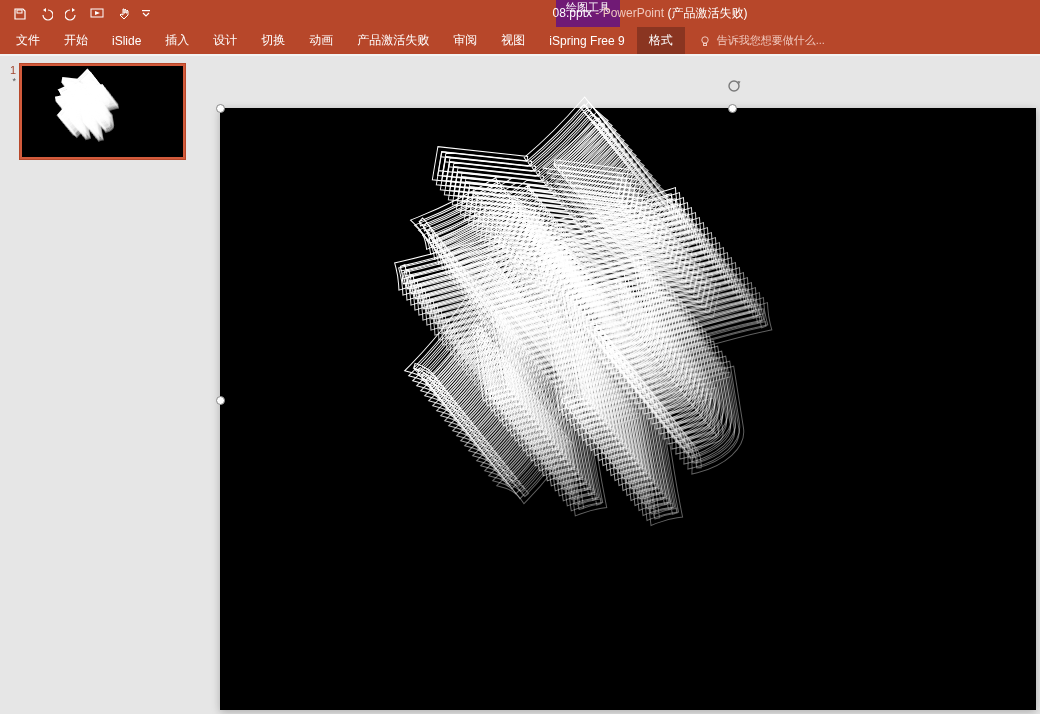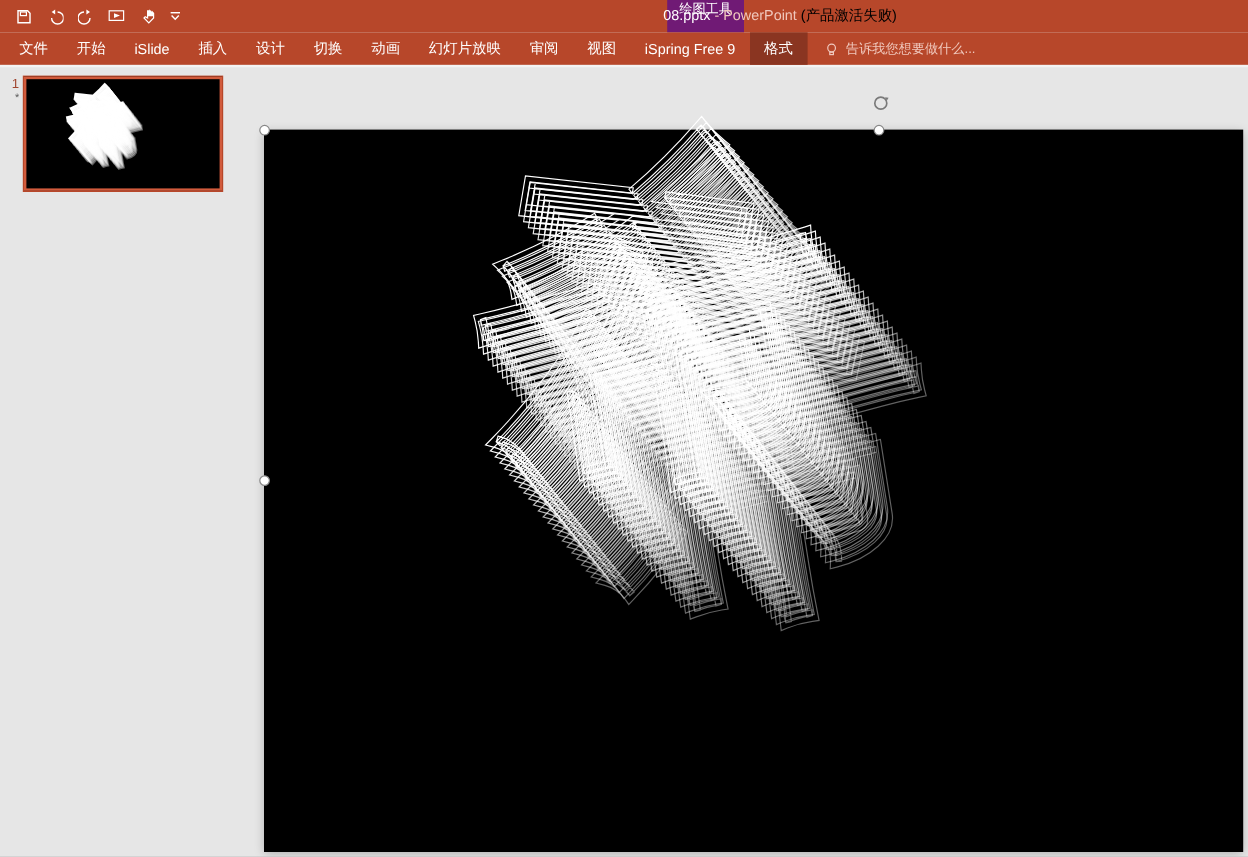--- a/index.html
+++ b/index.html
@@ -47,21 +47,21 @@
   }
   .title-center {
     position: absolute;
     left: 0; right: 0;
     text-align: center;
     pointer-events: none;
     font-size: 12px;
   }
   .title-center .fname { color: #fff; }
   .title-center .app { color: #f0c8bd; }
-  .title-center .status { color: #000000; }
+  .title-center .status { color: #ffffff; }
   .ribbon-tabs {
     height: 27px;
     background: #b7472a;
     display: flex;
     align-items: stretch;
     color: #fff;
     font-size: 12px;
     padding-left: 4px;
     position: relative;
   }
@@ -246,21 +246,21 @@
 </div>
 
 <div class="ribbon-tabs">
   <div class="tab">文件</div>
   <div class="tab">开始</div>
   <div class="tab">iSlide</div>
   <div class="tab">插入</div>
   <div class="tab">设计</div>
   <div class="tab">切换</div>
   <div class="tab">动画</div>
-  <div class="tab">幻灯片放映</div>
+  <div class="tab">产品激活失败</div>
   <div class="tab">审阅</div>
   <div class="tab">视图</div>
   <div class="tab">iSpring Free 9</div>
   <div class="tab active">格式</div>
   <div class="tellme">
     <svg width="12" height="12" viewBox="0 0 12 12">
         <circle cx="6" cy="5" r="3.2" fill="none" stroke="#f0c8bd"></circle>
         <rect x="4.5" y="8.5" width="3" height="2" fill="none" stroke="#f0c8bd"></rect>
       </svg>
     <span>告诉我您想要做什么...</span>

